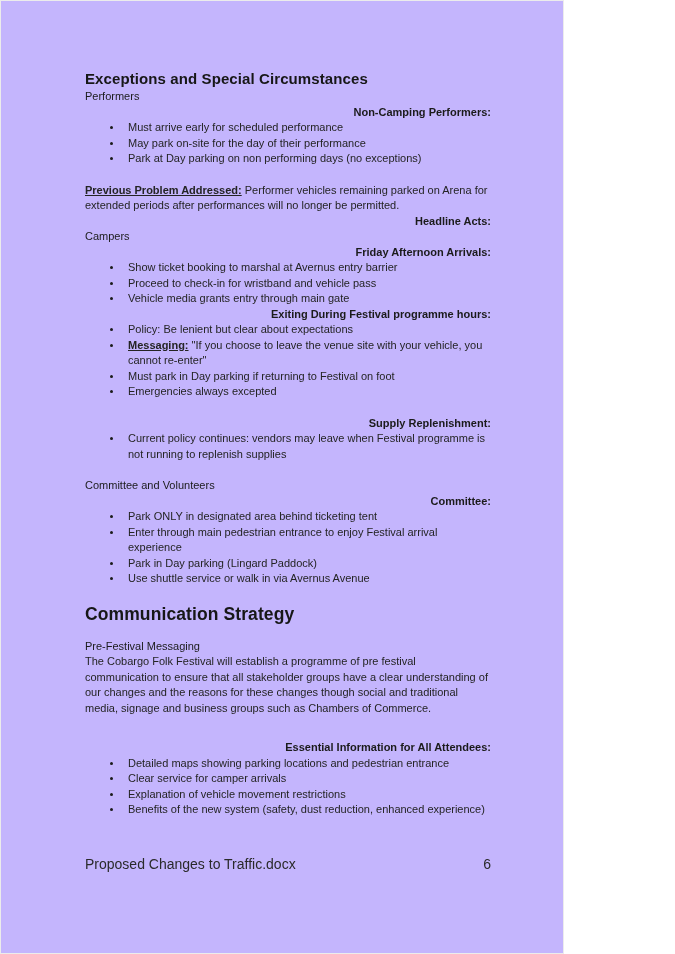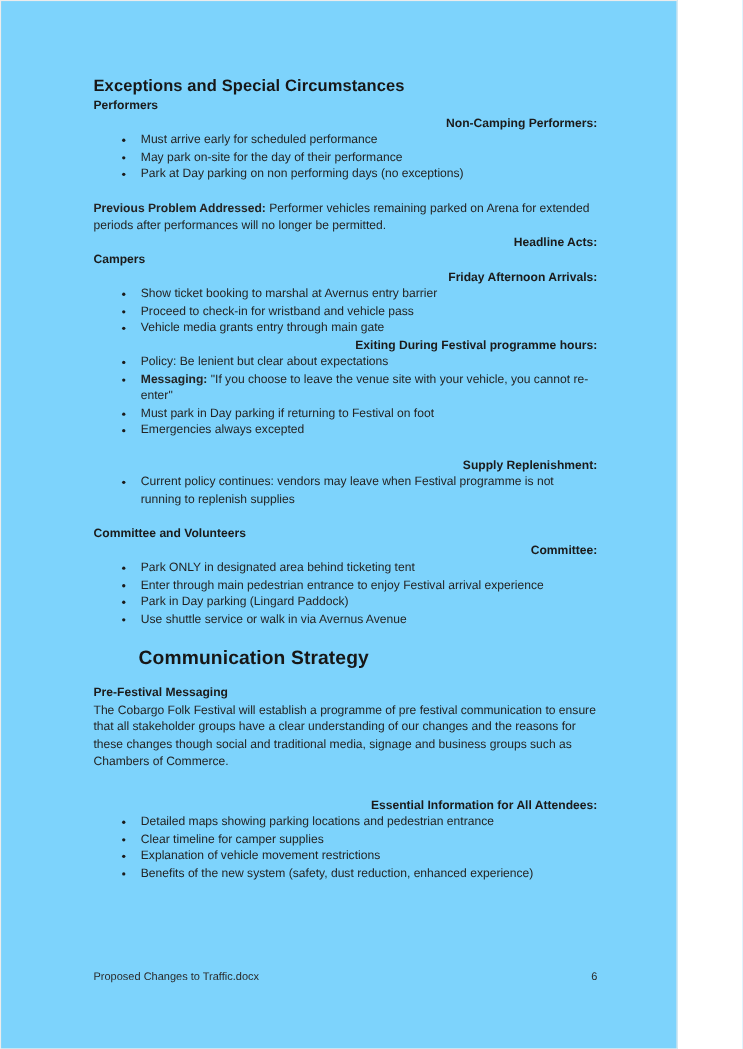--- a/index.html
+++ b/index.html
@@ -1,23 +1,23 @@
 <!DOCTYPE html>
 <html><head>
 <meta charset="utf-8">
 <style>
   * { margin: 0; padding: 0; box-sizing: border-box; }
   html, body { background: #ffffff; }
   body { font-family: "Liberation Sans", sans-serif; }
 
   .page {
     position: relative;
-    width: 616px;
+    width: 564px;
     height: 954px;
-    background: #7dd3fc;
+    background: #c4b5fd;
     border: 1px solid #ececec;
     color: #1f1f1f;
     font-size: 11px;
     line-height: 15.5px;
     padding: 64px 72px 0 84px;
     overflow: hidden;
   }
 
   .h-major {
     font-size: 15px;
@@ -29,26 +29,25 @@
   }
 
   .h-major2 {
     font-size: 17.5px;
     line-height: 22px;
     font-weight: bold;
     color: #171717;
     margin-top: 16px;
     margin-bottom: 14px;
     letter-spacing: 0.1px;
-    margin-left: 41px;
   }
 
-  .h-sub { font-weight: bold; color: #1b1b1b; }
+  .h-sub { font-weight: normal; color: #1b1b1b; }
   .b-label { font-weight: bold; color: #1b1b1b; text-align: right; }
-  .bold-inline { font-weight: bold; }
+  .bold-inline { font-weight: bold; text-decoration: underline; }
 
   p.body-text { color: #242424; }
   .para-narrow { max-width: 462px; }
 
   ul.doc-list {
     list-style: disc;
     margin: 0;
     padding-left: 38px;
   }
   ul.doc-list li {
@@ -57,24 +56,24 @@
   }
   ul.doc-list li::marker { font-size: 10px; color: #1b1b1b; }
 
   .vs { height: 16px; }
   .essential-label { margin-top: 24px; margin-left: 32px; }
 
   .footer {
     position: absolute;
     left: 84px;
     right: 72px;
-    top: 880px;
+    top: 856px;
     display: flex;
     justify-content: space-between;
-    font-size: 10px;
+    font-size: 14px;
     color: #2a2a2a;
   }
 </style>
 </head>
 <body>
 
 <div class="page">
 
   <div class="h-major">Exceptions and Special Circumstances</div>
 
@@ -134,21 +133,21 @@
   </ul>
 
   <div class="h-major2">Communication Strategy</div>
 
   <div class="h-sub">Pre-Festival Messaging</div>
   <p class="body-text para-narrow">The Cobargo Folk Festival will establish a programme of pre festival communication to ensure that all stakeholder groups have a clear understanding of our changes and the reasons for these changes though social and traditional media, signage and business groups such as Chambers of Commerce.</p>
 
   <div class="b-label essential-label">Essential Information for All Attendees:</div>
   <ul class="doc-list">
     <li>Detailed maps showing parking locations and pedestrian entrance</li>
-    <li>Clear timeline for camper supplies</li>
+    <li>Clear service for camper arrivals</li>
     <li>Explanation of vehicle movement restrictions</li>
     <li>Benefits of the new system (safety, dust reduction, enhanced experience)</li>
   </ul>
 
   <div class="footer">
     <span>Proposed Changes to Traffic.docx</span>
     <span>6</span>
   </div>
 
 </div>

